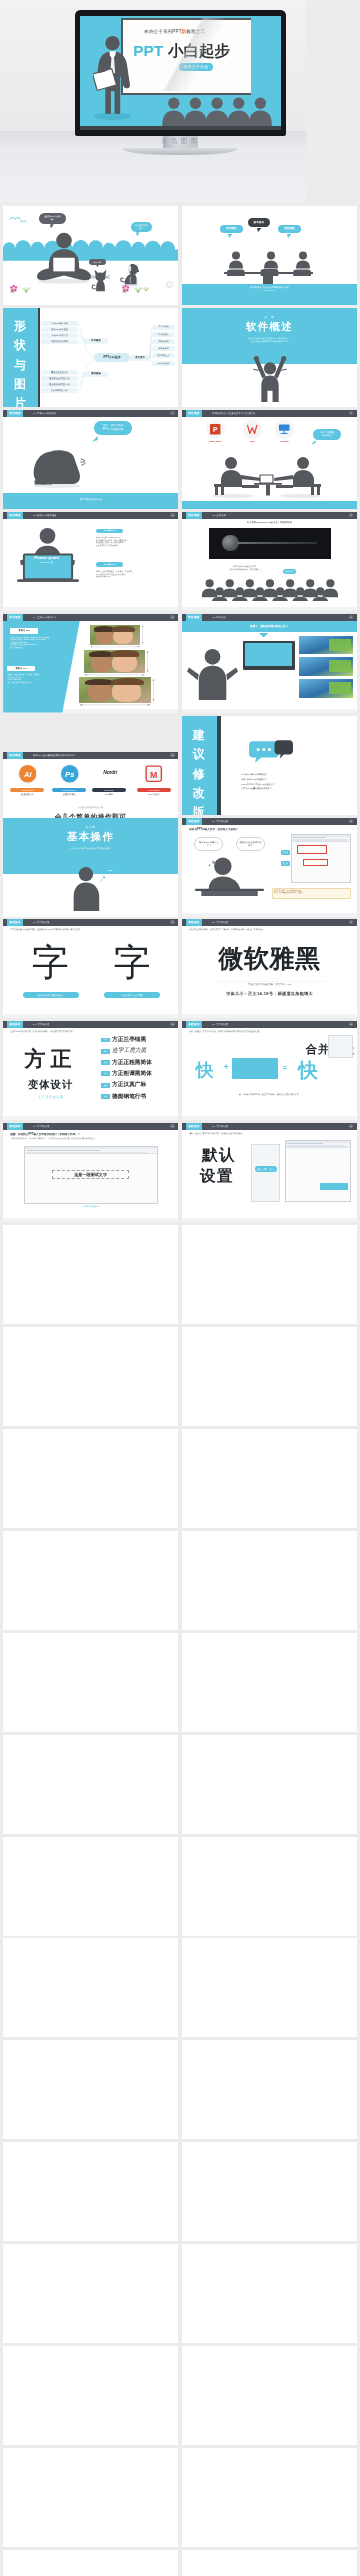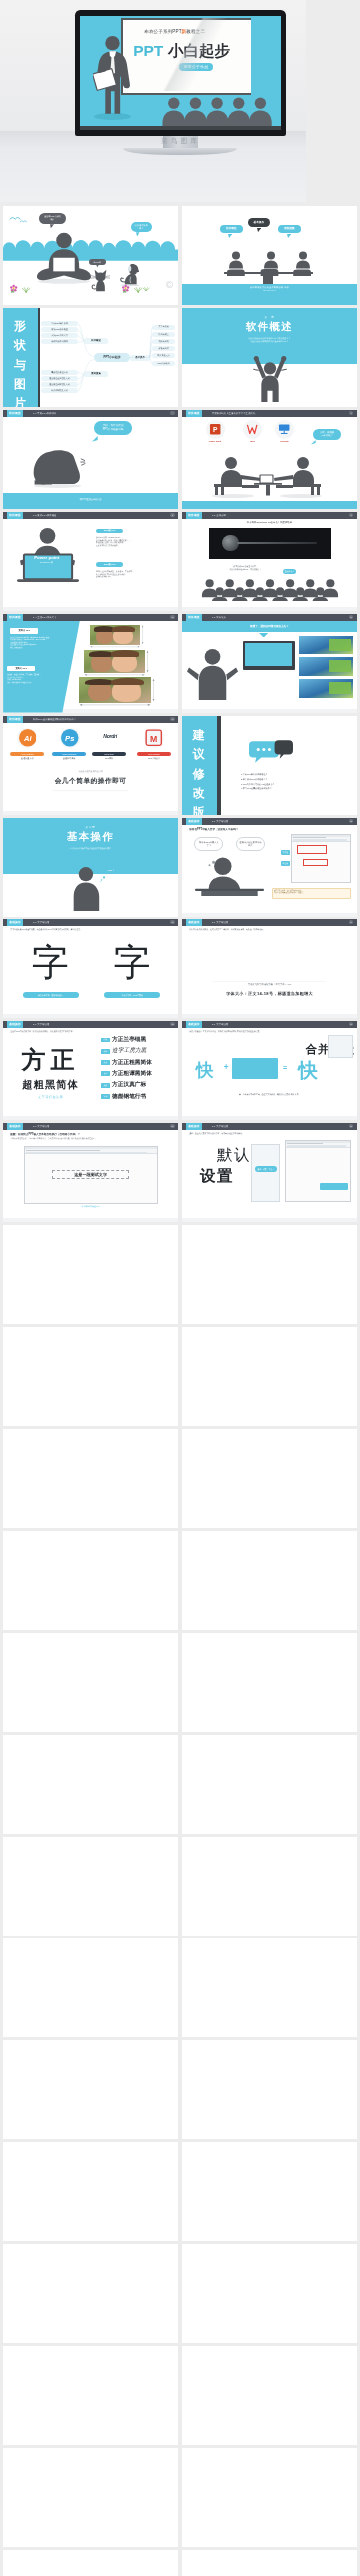--- a/index.html
+++ b/index.html
@@ -551,21 +551,21 @@
         <div style="position:absolute;left:117px;top:21.6px;width:54px;height:18.5px;background:linear-gradient(160deg,#69b8df,#2e6fa8 55%,#b7d66a)">
           <div style="position:absolute;right:2.1px;top:3.1px;width:21.6px;height:12.4px;background:rgba(126,190,76,.92)"></div>
         </div>
         <div style="position:absolute;left:117px;top:43px;width:54px;height:18.5px;background:linear-gradient(160deg,#69b8df,#2e6fa8 55%,#b7d66a)">
           <div style="position:absolute;right:2.1px;top:3.1px;width:21.6px;height:12.4px;background:rgba(126,190,76,.92)"></div>
         </div>
         <div style="position:absolute;left:117px;top:65px;width:54px;height:18.5px;background:linear-gradient(160deg,#69b8df,#2e6fa8 55%,#b7d66a)">
           <div style="position:absolute;right:2.1px;top:3.1px;width:21.6px;height:12.4px;background:rgba(126,190,76,.92)"></div>
         </div>
       </div>
-      <div class="sl" style="left: 3.1px; top: 716px;">
+      <div class="sl" style="left: 3.1px; top: 752px;">
         <div class="bar">
           <div class="tag">软件概述</div>
           <div class="sub">制作PPT还需要哪些辅助的软件或插件？</div>
           <div class="pg">12</div>
         </div>
         <div class="ft"></div>
         <div style="position:absolute;left:14.4px;top:12.4px;width:19.6px;height:19.6px;border-radius:50%;background:#f4f6f8"></div>
         <div style="position:absolute;left:57px;top:12.4px;width:19.6px;height:19.6px;border-radius:50%;background:#f4f6f8"></div>
         <div style="position:absolute;left:96px;top:12.4px;width:19.6px;height:19.6px;border-radius:50%;background:#fff"></div>
         <div style="position:absolute;left:141px;top:12.4px;width:19.6px;height:19.6px;border-radius:50%;background:#f4f6f8"></div>
@@ -682,36 +682,37 @@
         <div style="position:absolute;left:101px;top:73px;width:56px;height:6.2px;background:#5cc6e0;border-radius:3.1px;color:#fff;font-size:2px;display:flex;align-items:center;justify-content:center">非嵌入字体，PPT下载版</div>
       </div>
       <div class="sl" style="left: 182px; top: 919px;">
         <div class="bar">
           <div class="tag">基础操作</div>
           <div class="sub">2.1 文字与段落</div>
           <div class="pg">17</div>
         </div>
         <div class="ft"></div>
         <div class="txt" style="left:7.2px;top:9.3px;width:161px;font-size:1.9px;color:#5b6168">我们可以使用微软雅黑，也可以用方正兰亭黑体，微软雅黑有清晰、有质感、标准等优点。</div>
+        <div style="position:absolute;left:0;top:27px;width:175px;text-align:center;font-size:25px;font-weight:700;color:#22272c;letter-spacing:0.5px;line-height:1">微软雅黑</div>
         <div style="position:absolute;left:0;top:64px;width:175px;text-align:center;font-size:2.3px;color:#6b7279">万能类无敌字体搭配方案：中文字体+ Arial</div>
         <div style="position:absolute;left:0;top:72px;width:175px;text-align:center;font-size:4.1px;font-weight:700;color:#2d3237;letter-spacing:0.3px">字体大小：正文14-18号，标题适当加粗增大</div>
         <svg viewBox="0 0 340 6" style="position:absolute;left:0;top:61px;width:175px;height:3.1px">
           <path d="M60 3 L280 3" stroke="#dde3e8" stroke-width="0.7"></path>
         </svg>
       </div>
       <div class="sl" style="left: 3.1px; top: 1021px;">
         <div class="bar">
           <div class="tag">基础操作</div>
           <div class="sub">2.1 文字与段落</div>
           <div class="pg">18</div>
         </div>
         <div class="ft"></div>
         <div class="txt" style="left:7.2px;top:9.3px;width:161px;font-size:1.9px;color:#5b6168">适合在PPT中使用的字体，除传统的微软雅黑，我们还可以用方正系列字体，</div>
-        <div style="position:absolute;left:1px;top:27px;width:93px;text-align:center;font-size:24px;font-weight:700;color:#22272c;letter-spacing:5.2px;line-height:1">方正</div>
-        <div style="position:absolute;left:1px;top:59px;width:93px;text-align:center;font-size:10.3px;font-weight:700;color:#22272c;letter-spacing:1px;line-height:1">超粗黑简体</div>
+        <div style="position:absolute;left:1px;top:27px;width:93px;text-align:center;font-size:21px;font-weight:700;color:#22272c;letter-spacing:5.2px;line-height:1">方正</div>
+        <div style="position:absolute;left:1px;top:59px;width:93px;text-align:center;font-size:10.3px;font-weight:700;color:#22272c;letter-spacing:1px;line-height:1">变体设计</div>
         <div style="position:absolute;left:1px;top:74px;width:93px;text-align:center;font-size:3.1px;color:#5cc6e0;letter-spacing:0.5px">文字我们在选用</div>
         <div style="position:absolute;left:98px;top:16.5px;width:8.8px;height:4.6px;background:#5cc6e0;color:#fff;font-size:1.8px;display:flex;align-items:center;justify-content:center;border-radius:0.5px">时诚</div>
         <div style="position:absolute;left:109px;top:15px;width:62px;font-size:5.7px;color:#22272c;line-height:1.1;font-weight:700;">方正兰亭细黑</div>
         <div style="position:absolute;left:98px;top:28px;width:8.8px;height:4.6px;background:#5cc6e0;color:#fff;font-size:1.8px;display:flex;align-items:center;justify-content:center;border-radius:0.5px">斜体</div>
         <div style="position:absolute;left:109px;top:26px;width:62px;font-size:5.7px;color:#22272c;line-height:1.1;font-weight:400;font-style:italic;">造字工房力黑</div>
         <div style="position:absolute;left:98px;top:39px;width:8.8px;height:4.6px;background:#5cc6e0;color:#fff;font-size:1.8px;display:flex;align-items:center;justify-content:center;border-radius:0.5px">商务</div>
         <div style="position:absolute;left:109px;top:38px;width:62px;font-size:5.7px;color:#22272c;line-height:1.1;font-weight:700;">方正正粗黑简体</div>
         <div style="position:absolute;left:98px;top:50px;width:8.8px;height:4.6px;background:#5cc6e0;color:#fff;font-size:1.8px;display:flex;align-items:center;justify-content:center;border-radius:0.5px">扁平</div>
         <div style="position:absolute;left:109px;top:49px;width:62px;font-size:5.7px;color:#22272c;line-height:1.1;font-weight:700;">方正粗谭黑简体</div>
         <div style="position:absolute;left:98px;top:62px;width:8.8px;height:4.6px;background:#5cc6e0;color:#fff;font-size:1.8px;display:flex;align-items:center;justify-content:center;border-radius:0.5px">海报</div>
@@ -755,21 +756,21 @@
         <div style="position:absolute;left:0;top:82px;width:175px;text-align:center;font-size:2.1px;color:#5cc6e0">内容有自动调整PPT</div>
       </div>
       <div class="sl" style="left: 182px; top: 1123px;">
         <div class="bar">
           <div class="tag">基础操作</div>
           <div class="sub">2.1 文字与段落</div>
           <div class="pg">21</div>
         </div>
         <div class="ft"></div>
         <div class="txt" style="left:7.2px;top:9.3px;width:161px;font-size:1.9px;color:#5b6168">提示：设置您需要的字体为默认字体，使用每次设置字体的麻烦。</div>
-        <div style="position:absolute;left:21px;top:21.6px;width:62px;text-align:center;font-size:15.5px;font-weight:400;color:#22272c;letter-spacing:1.5px">默认</div>
+        <div style="position:absolute;left:6px;top:21.6px;width:62px;text-align:center;font-size:15.5px;font-weight:700;color:#22272c;letter-spacing:1.5px">默认</div>
         <div style="position:absolute;left:4.1px;top:43px;width:62px;text-align:center;font-size:15.5px;font-weight:700;color:#22272c;letter-spacing:1.5px">设置</div>
         <div style="position:absolute;left:69px;top:20.6px;width:29px;height:58px;background:#f3f6f8;border:0.3px solid #d6dde2"></div>
         <div style="position:absolute;left:73px;top:43px;width:21.6px;height:6.2px;background:#5cc6e0;border-radius:3.1px;color:#fff;font-size:1.9px;display:flex;align-items:center;justify-content:center">提示：想要一字变！</div>
         <div style="position:absolute;left:103px;top:16.5px;width:66px;height:62px;background:#fbfbfc;border:0.3px solid #ccd2d8;overflow:hidden">
           <div style="position:absolute;left:0;top:0;width:100%;height:2.1px;background:#e7ebee"></div>
           <div style="position:absolute;left:0;top:2.1px;width:100%;height:5.2px;background:#f3f5f7;border-bottom:0.2px solid #dde2e6"></div>
           <div style="position:absolute;left:1px;top:2.8px;width:36px;height:1px;background:#c8d0d6"></div>
           <div style="position:absolute;left:1px;top:4.6px;width:59px;height:1.8px;background:#dfe5ea"></div>
         </div>
         <div style="position:absolute;left:138px;top:60px;width:28px;height:7.2px;background:#5cc6e0;border-radius:1px;color:#fff;font-size:1.8px;display:flex;align-items:center;justify-content:center"></div>

